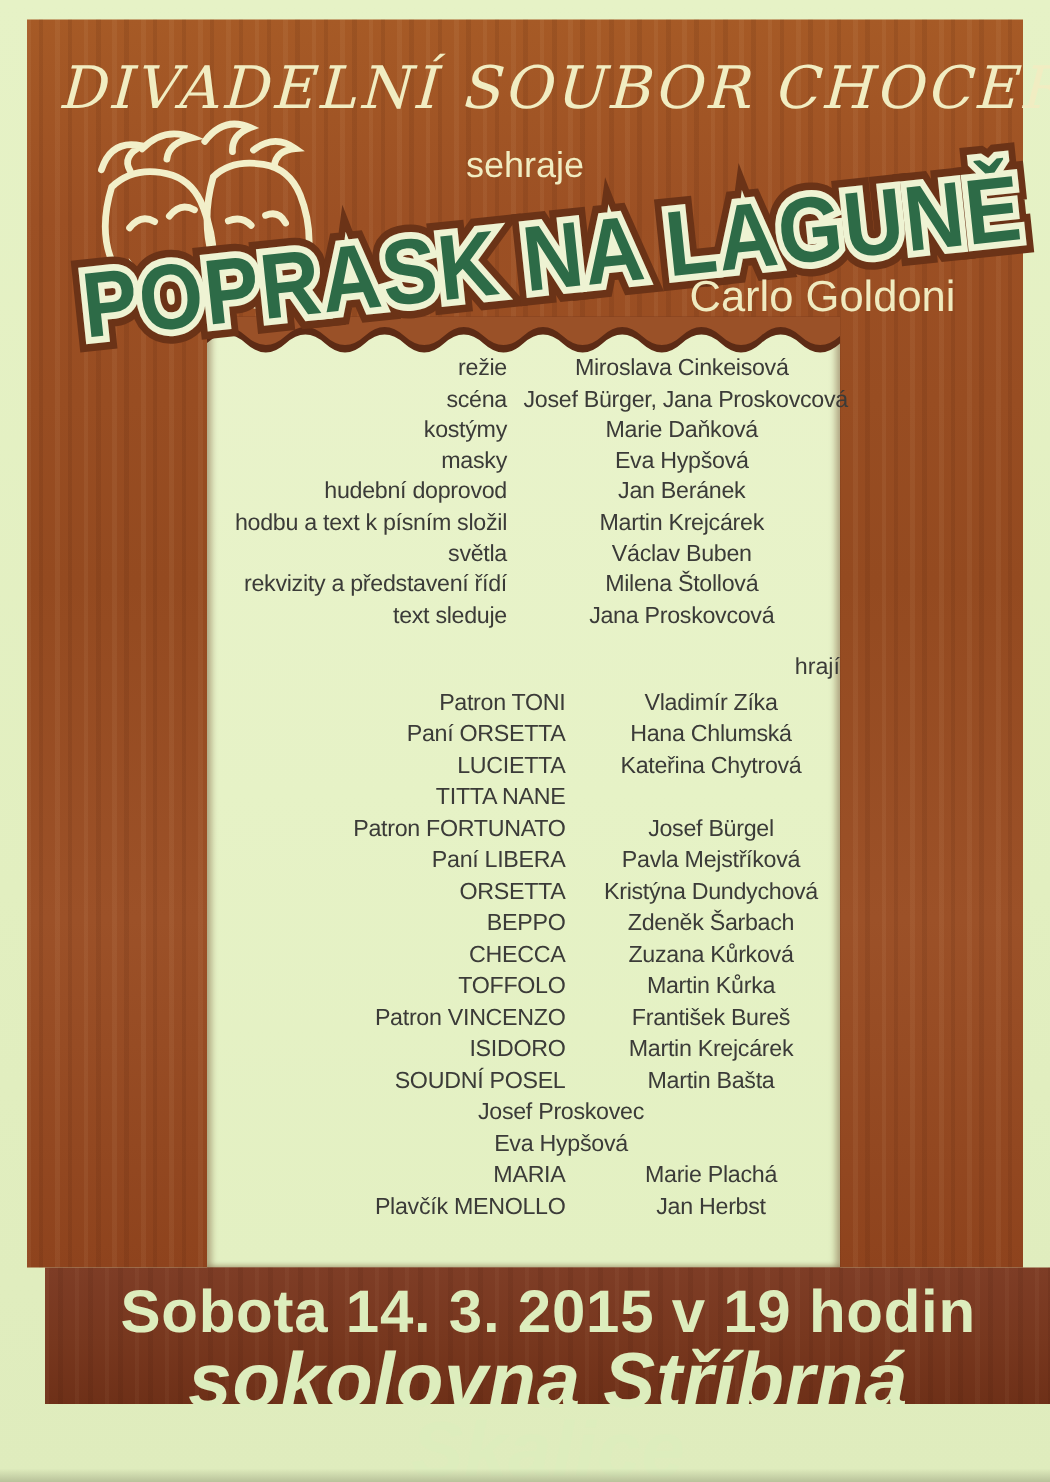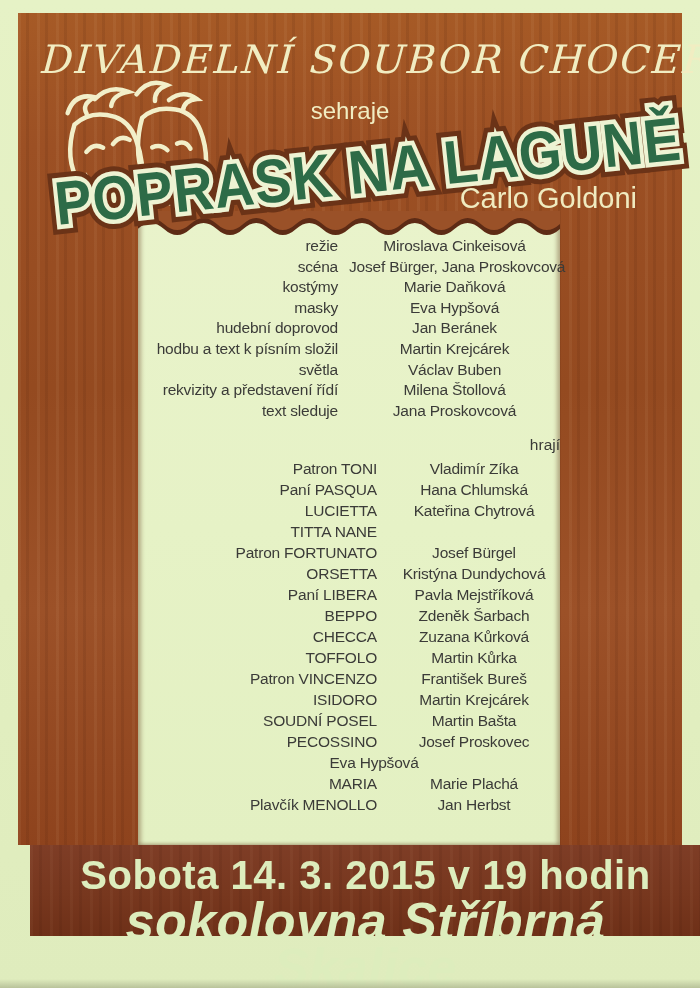--- a/index.html
+++ b/index.html
@@ -159,49 +159,49 @@
 
       <div class="cast-heading">hrají</div>
 
       <div class="castlist">
   <div class="row">
     <span class="lbl">Patron TONI</span>
     <span class="val">Vladimír Zíka</span>
   </div>
 
   <div class="row">
-    <span class="lbl">Paní PASQUA</span>
+    <span class="lbl">Paní ORSETTA</span>
     <span class="val">Hana Chlumská</span>
   </div>
 
   <div class="row">
     <span class="lbl">LUCIETTA</span>
     <span class="val">Kateřina Chytrová</span>
   </div>
 
   <div class="row">
     <span class="lbl">TITTA NANE</span>
   </div>
 
   <div class="row">
     <span class="lbl">Patron FORTUNATO</span>
     <span class="val">Josef Bürgel</span>
   </div>
 
   <div class="row">
+    <span class="lbl">Paní LIBERA</span>
+    <span class="val">Pavla Mejstříková</span>
+  </div>
+
+  <div class="row">
     <span class="lbl">ORSETTA</span>
     <span class="val">Kristýna Dundychová</span>
   </div>
 
   <div class="row">
-    <span class="lbl">Paní LIBERA</span>
-    <span class="val">Pavla Mejstříková</span>
-  </div>
-
-  <div class="row">
     <span class="lbl">BEPPO</span>
     <span class="val">Zdeněk Šarbach</span>
   </div>
 
   <div class="row">
     <span class="lbl">CHECCA</span>
     <span class="val">Zuzana Kůrková</span>
   </div>
 
   <div class="row">
@@ -218,21 +218,20 @@
     <span class="lbl">ISIDORO</span>
     <span class="val">Martin Krejcárek</span>
   </div>
 
   <div class="row">
     <span class="lbl">SOUDNÍ POSEL</span>
     <span class="val">Martin Bašta</span>
   </div>
 
   <div class="row">
-    <span class="lbl">PECOSSINO</span>
     <span class="val">Josef Proskovec</span>
   </div>
 
   <div class="row">
     <span class="val">Eva Hypšová</span>
   </div>
 
   <div class="row">
     <span class="lbl">MARIA</span>
     <span class="val">Marie Plachá</span>

